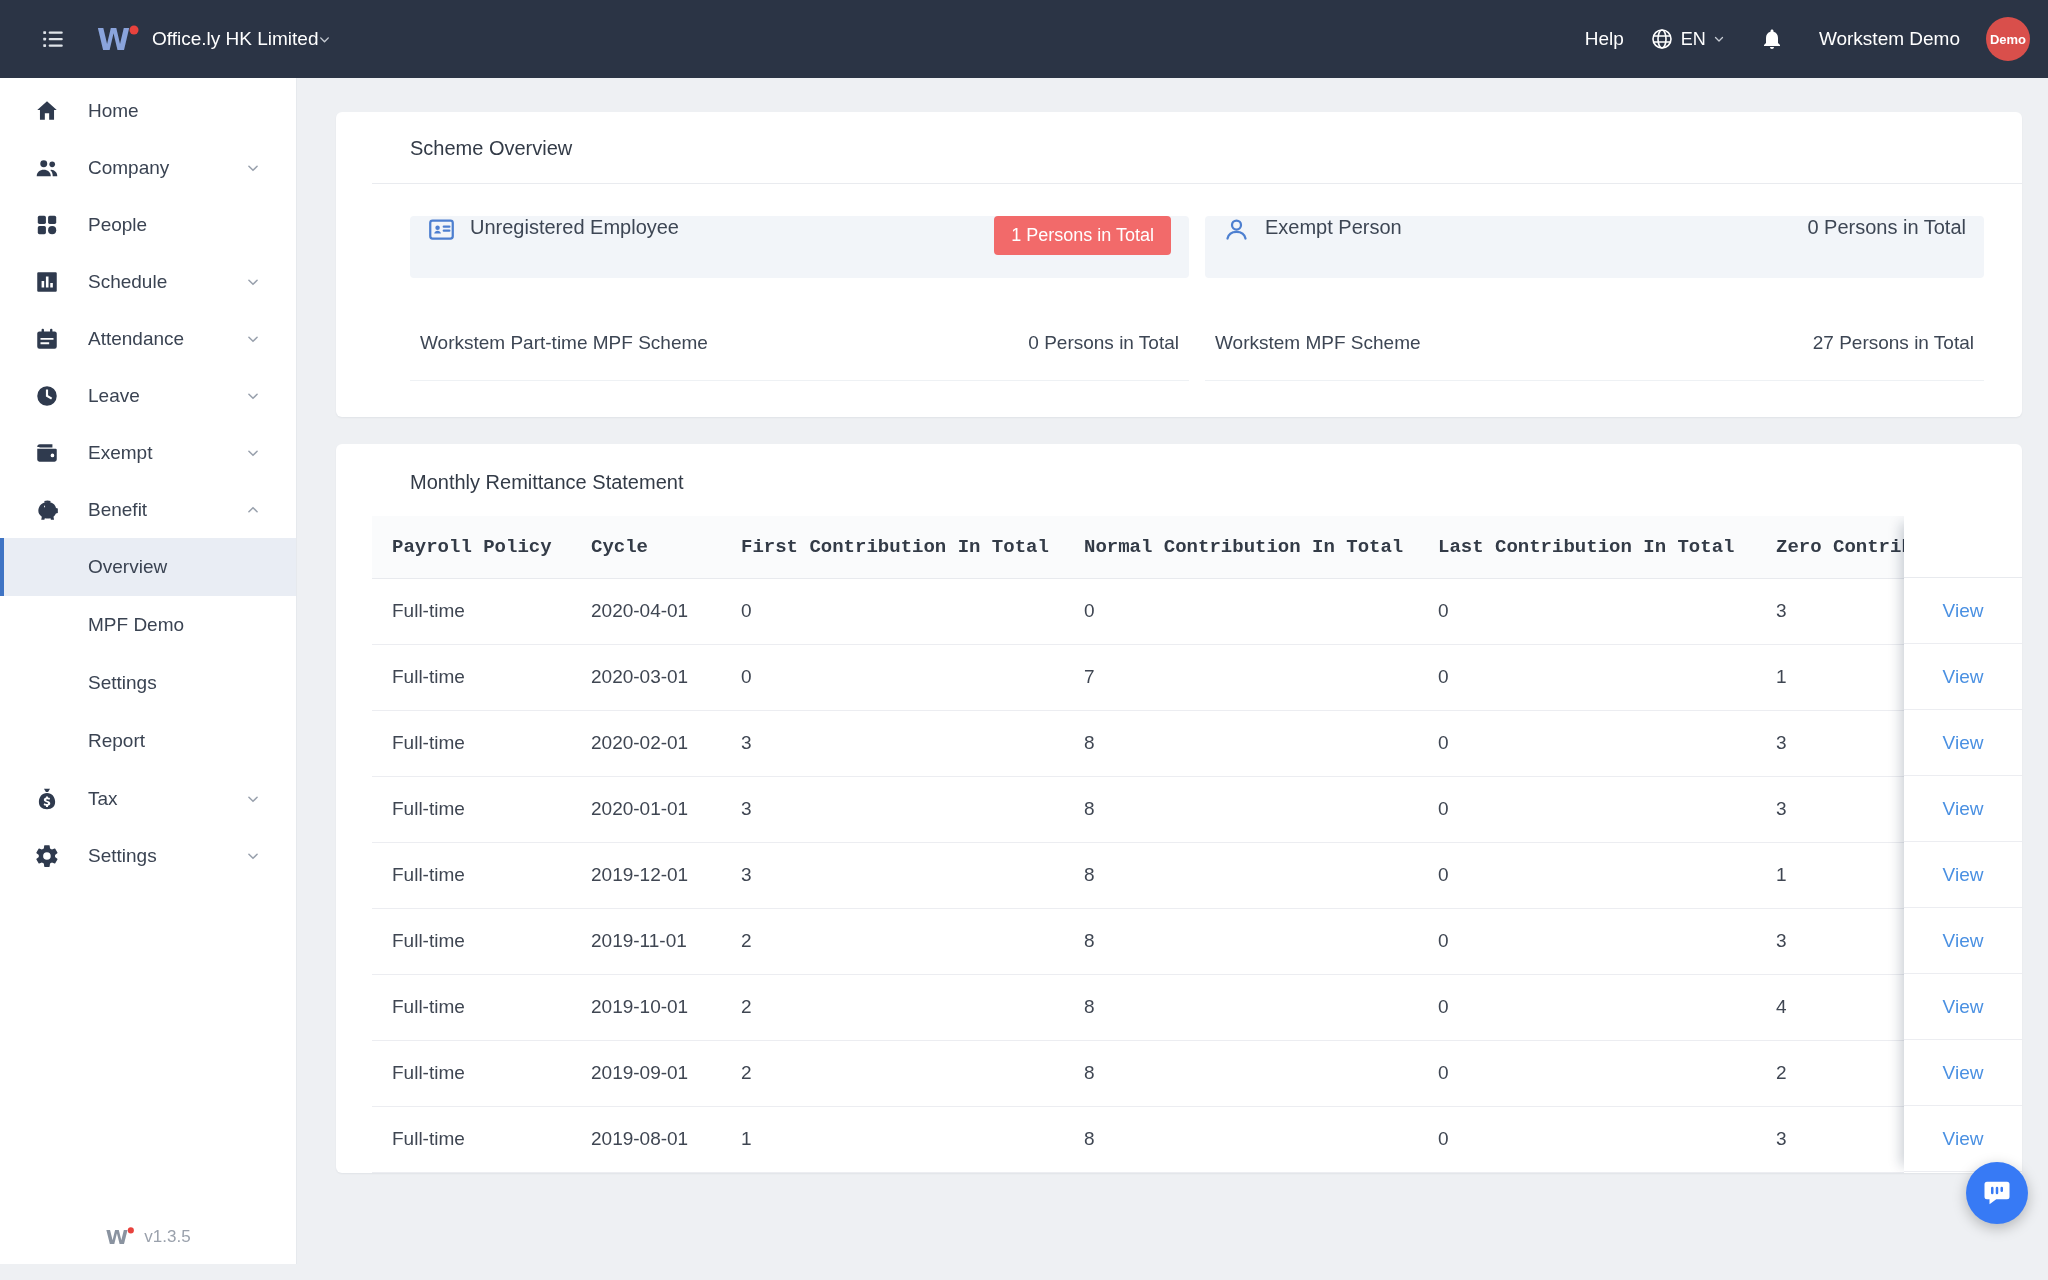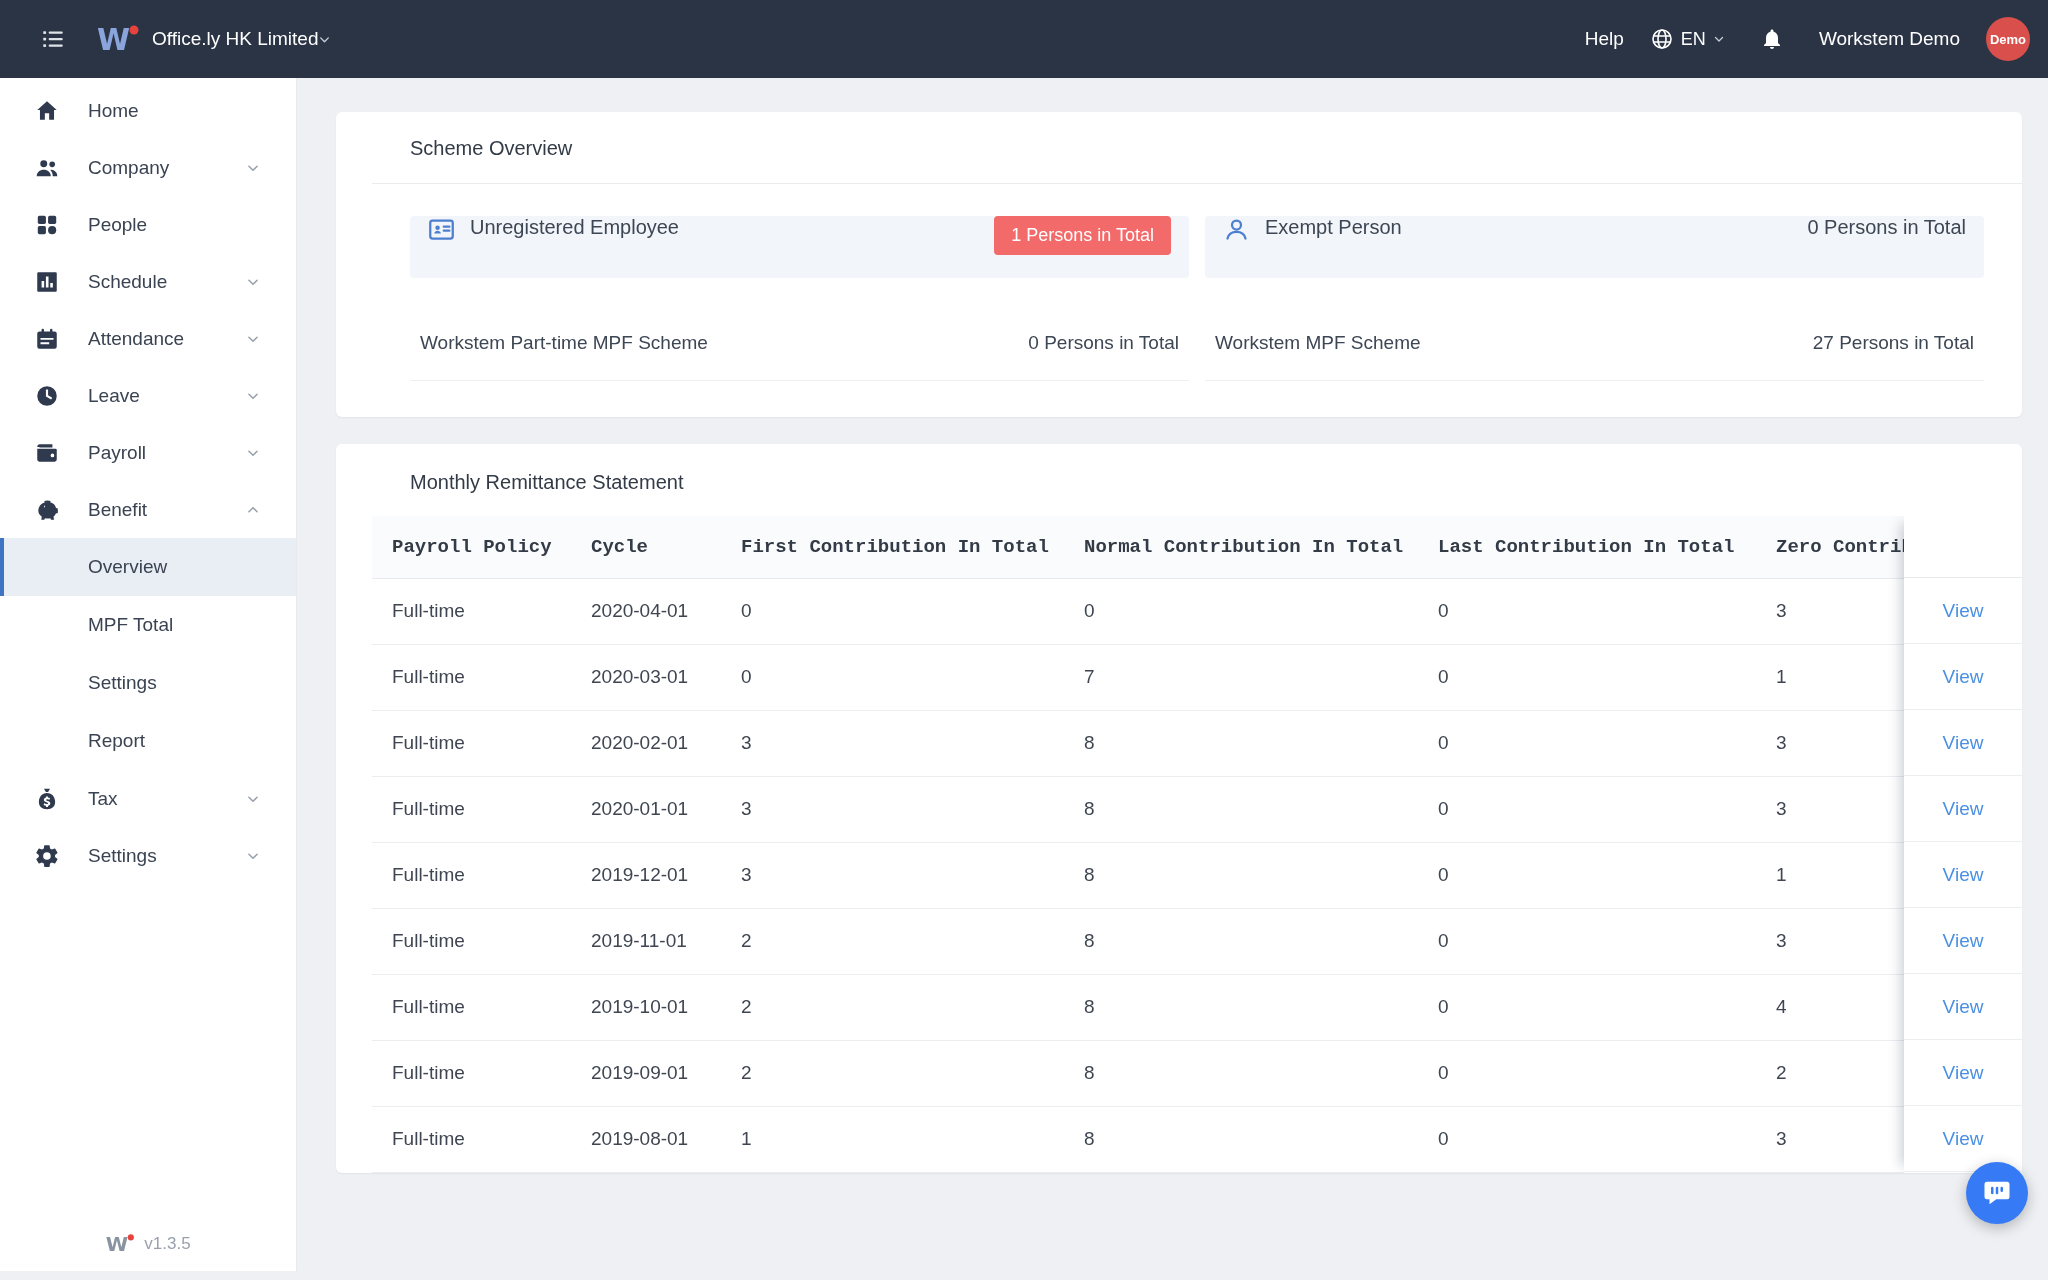--- a/index.html
+++ b/index.html
@@ -16,21 +16,21 @@
     font-size:19px; cursor:pointer; }
   .topbar-right { margin-left:auto; display:flex; align-items:center; gap:26px; }
   .help { color:#fff; font-size:19px; cursor:pointer; }
   .lang { display:flex; align-items:center; gap:7px; color:#fff; font-size:18px; cursor:pointer; }
   .user-name { color:#fff; font-size:19px; cursor:pointer; }
   .avatar { width:44px; height:44px; border-radius:50%; background:#d94f4b; color:#ffffff;
     font-size:13px; font-weight:bold; display:flex; align-items:center; justify-content:center;
     cursor:pointer; }
 
   
-  .sidebar { position:fixed; top:78px; left:0; bottom:9px; width:296px; background:#fff;
+  .sidebar { position:fixed; top:78px; left:0; bottom:16px; width:296px; background:#fff;
     box-shadow:1px 0 0 #e6e9ed; z-index:50; padding-top:4px; }
   .side-item { display:flex; align-items:center; height:57px; padding:0 36px 0 34px;
     cursor:pointer; color:#3a4352; font-size:19px; }
   .s-icon { width:26px; height:26px; color:#2f3a4e; display:flex; flex:none; }
   .s-icon svg { width:26px; height:26px; }
   .s-label { margin-left:28px; white-space:nowrap; }
   .chev { margin-left:auto; display:flex; }
   .side-sub { display:flex; align-items:center; height:58px; padding:0 36px 0 88px;
     font-size:19px; color:#3a4352; cursor:pointer; }
   .side-sub.active { background:#e9edf4; box-shadow:inset 4px 0 0 #3f74c4; }
@@ -201,21 +201,21 @@
           <path d="M5 9l7 7 7-7"></path>
         </svg>
       </span>
   </div>
   <div class="side-item">
     <span class="s-icon">
         <svg viewBox="0 0 24 24" fill="currentColor">
           <path fill-rule="evenodd" d="M3 6.5A2.5 2.5 0 0 1 5.5 4H17v3H5v-.5zM3 8h17a1 1 0 0 1 1 1v9a2 2 0 0 1-2 2H5a2 2 0 0 1-2-2zm14 4.5a1.7 1.7 0 1 0 .01 3.4 1.7 1.7 0 0 0-.01-3.4z"></path>
         </svg>
       </span>
-    <span class="s-label">Payroll</span>
+    <span class="s-label">Exempt</span>
     <span class="chev">
         <svg width="14" height="14" viewBox="0 0 24 24" fill="none" stroke="#99a1ad" stroke-width="2.6" stroke-linecap="round" stroke-linejoin="round">
           <path d="M5 9l7 7 7-7"></path>
         </svg>
       </span>
   </div>
   <div class="side-item">
     <span class="s-icon">
         <svg viewBox="0 0 24 24" fill="currentColor">
           <path fill-rule="evenodd" d="M12.5 4.5c4.2 0 7.3 2.4 7.8 5.6l1.7.6v4l-1.8.6a7.6 7.6 0 0 1-2.2 3l.5 2.7h-2.9l-.4-1.5a11 11 0 0 1-5.2 0l-.4 1.5H6.7l.5-2.8C5 16.8 4 14.9 4 12.8 4 8 7.7 4.5 12.5 4.5zm-2.3 3.4a.9.9 0 1 0 .01 1.81z"></path>
@@ -226,21 +226,21 @@
     <span class="chev">
         <svg width="14" height="14" viewBox="0 0 24 24" fill="none" stroke="#99a1ad" stroke-width="2.6" stroke-linecap="round" stroke-linejoin="round">
           <path d="M5 15l7-7 7 7"></path>
         </svg>
       </span>
   </div>
   <div class="side-sub active">
     <span>Overview</span>
   </div>
   <div class="side-sub">
-    <span>MPF Total</span>
+    <span>MPF Demo</span>
   </div>
   <div class="side-sub">
     <span>Settings</span>
   </div>
   <div class="side-sub">
     <span>Report</span>
   </div>
   <div class="side-item">
     <span class="s-icon">
         <svg viewBox="0 0 24 24" fill="currentColor">

